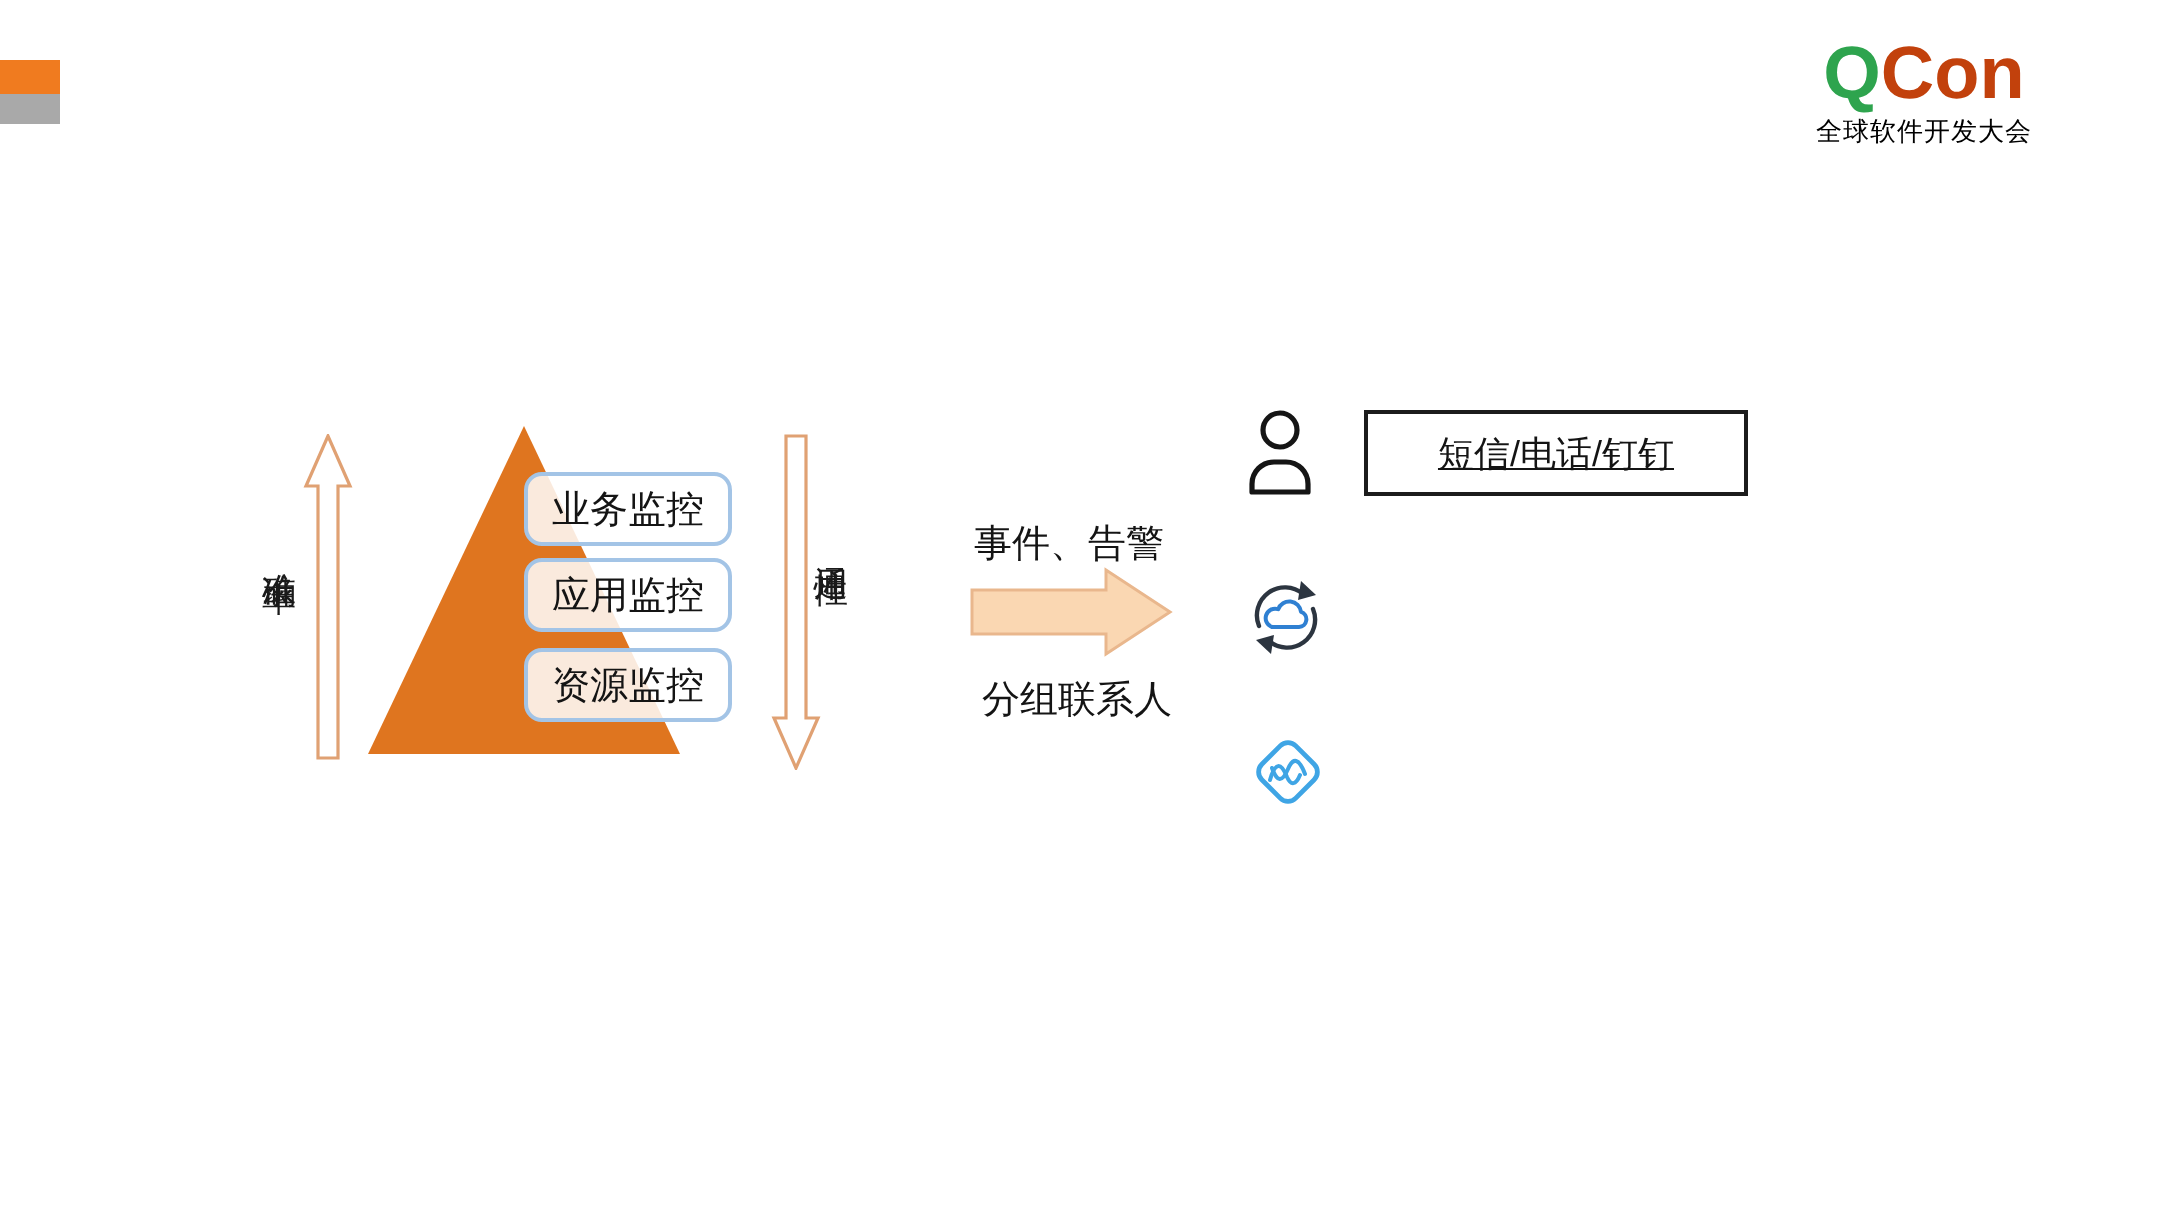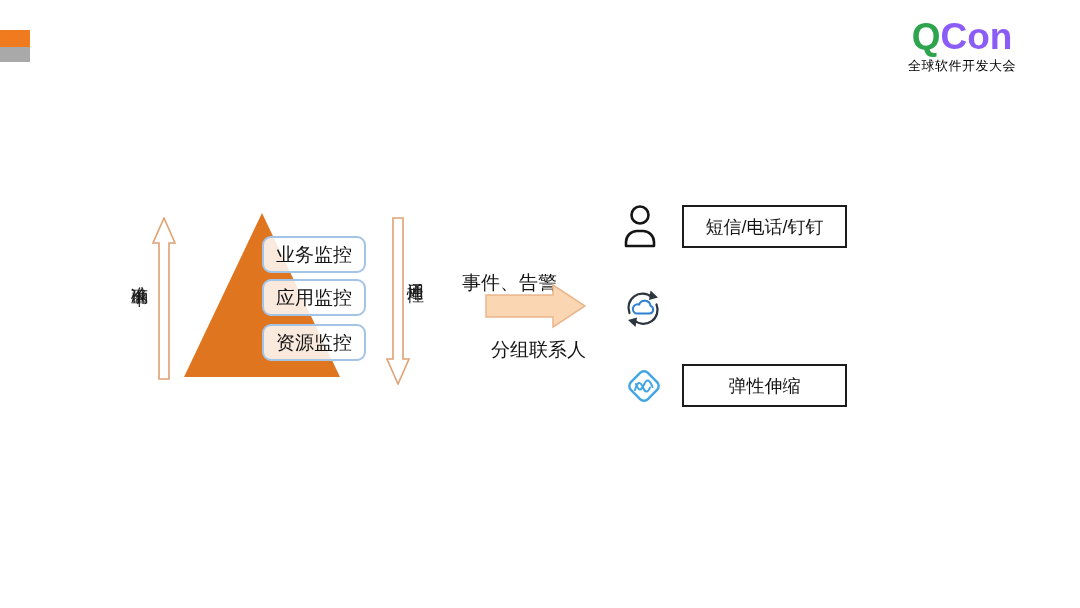--- a/index.html
+++ b/index.html
@@ -15,45 +15,45 @@
   .bullet{position:absolute;left:0;top:30px;width:30px;height:32px;}
   .bullet .top{width:100%;height:17px;background:#F07B1F;}
   .bullet .bottom{width:100%;height:15px;background:#A9A9A9;}
   .page-title{
     position:absolute;left:42px;top:26px;
     font-size:25px;font-weight:bold;letter-spacing:1px;color:#0d0d0d;
   }
   .logo{position:absolute;left:902px;top:18px;width:120px;text-align:center;line-height:1;}
   .logo .wordmark{font-size:37px;font-weight:bold;letter-spacing:0;}
   .logo .q{color:#2EA44E;}
-  .logo .con{color:#8b5cf6;}
+  .logo .con{color:#c2410c;}
   .logo .tagline{margin-top:4px;font-size:13px;color:#000000;letter-spacing:0.5px;white-space:nowrap;}
   
   .v-label{
     position:absolute;
     writing-mode:vertical-rl;text-orientation:upright;
     font-size:17px;letter-spacing:2px;color:#1a1a1a;
   }
   .axis-arrow{position:absolute;}
   .triangle{position:absolute;left:182px;top:211px;}
   .level-box{
     position:absolute;left:262px;width:104px;height:37px;
     border:2px solid #A3C4E6;border-radius:9px;
     background:rgba(255,255,255,0.85);
     display:flex;align-items:center;justify-content:center;
     font-size:19px;color:#141414;box-sizing:border-box;
   }
   
   .flow-label{position:absolute;font-size:19px;color:#141414;white-space:nowrap;}
   
   .out-box{
-    position:absolute;left:682px;width:165px;height:43px;
+    position:absolute;left:682px;width:192px;height:43px;
     border:2px solid #1c1c1c;background:#fff;
     display:flex;align-items:center;justify-content:center;
-    font-size:18px;color:#141414;box-sizing:border-box;
+    font-size:18px;color:#141414;box-sizing:border-box;text-decoration:underline;
   }
   .out-icon{position:absolute;}
 </style>
 </head>
 <body>
 
 <div class="slide">
 
   <div class="bullet">
     <div class="top"></div>
@@ -77,21 +77,21 @@
   </svg>
   <div class="level-box" style="top:279px;">应用监控</div>
   <div class="level-box" style="top:236px;">业务监控</div>
   <div class="level-box" style="top:324px;">资源监控</div>
 
   <svg class="axis-arrow" style="left:385px;top:216px;" width="26" height="169" viewBox="0 0 26 169">
     <polygon points="13,168 2,143 8,143 8,2 18,2 18,143 24,143" fill="#ffffff" stroke="#E0A173" stroke-width="1.6" stroke-linejoin="miter"></polygon>
   </svg>
   <div class="v-label" style="left:404px;top:269px;">通用性</div>
 
-  <div class="flow-label" style="left:462px;top:259px;margin-top:11px;">事件、告警</div>
+  <div class="flow-label" style="left:487px;top:259px;">事件、告警</div>
   <svg style="position:absolute;left:485px;top:283px;" width="102" height="46" viewBox="0 0 102 46">
     <polygon points="1,12 68,12 68,2 100,23 68,44 68,34 1,34" fill="#FAD7B2" stroke="#E9B78D" stroke-width="1.5" stroke-linejoin="miter"></polygon>
   </svg>
   <div class="flow-label" style="left:491px;top:337px;">分组联系人</div>
 
   <svg class="out-icon" style="left:621px;top:203px;" width="38" height="46" viewBox="0 0 38 46">
     <circle cx="19" cy="12" r="8.5" fill="none" stroke="#151515" stroke-width="2.6"></circle>
     <path d="M5 43 v-4 a11 11 0 0 1 11-11 h6 a11 11 0 0 1 11 11 v4 z" fill="none" stroke="#151515" stroke-width="2.6" stroke-linejoin="round"></path>
   </svg>
   <div class="out-box" style="top:205px;">短信/电话/钉钉</div>
@@ -102,15 +102,14 @@
     <path d="M33.5 17.5 A14 14 0 0 1 11.5 33.5" fill="none" stroke="#2C3540" stroke-width="2.2" stroke-linecap="round"></path>
     <polygon points="12.5,40 5,33 14,30.5" fill="#2C3540"></polygon>
     <path d="M13 26.5 h13.5 a3.9 3.9 0 0 0 1-7.6 a5.9 5.9 0 0 0-11.4-1.3 a4.4 4.4 0 0 0-3.1 8.9 z" fill="#ffffff" stroke="#2F80D2" stroke-width="2" stroke-linejoin="round"></path>
   </svg>
 
   <svg class="out-icon" style="left:622px;top:364px;" width="44" height="44" viewBox="0 0 44 44">
     <rect x="10" y="10" width="24" height="24" rx="5.5" transform="rotate(45 22 22)" fill="none" stroke="#3FA5E5" stroke-width="2.4"></rect>
     <path d="M13 26 c2.5-9 5.5-9 8.5-1.5 c2 4.5 4.5 4 6.5-1" fill="none" stroke="#3FA5E5" stroke-width="2" stroke-linecap="round"></path>
     <path d="M14 20 c2.5 7 5 7.5 8 0.5 c2.5-6 5.5-5.5 8.5 2.5" fill="none" stroke="#3FA5E5" stroke-width="2" stroke-linecap="round"></path>
   </svg>
-  <div class="out-box" style="top:364px;">弹性伸缩</div>
 
 </div>
 
 </body></html>

